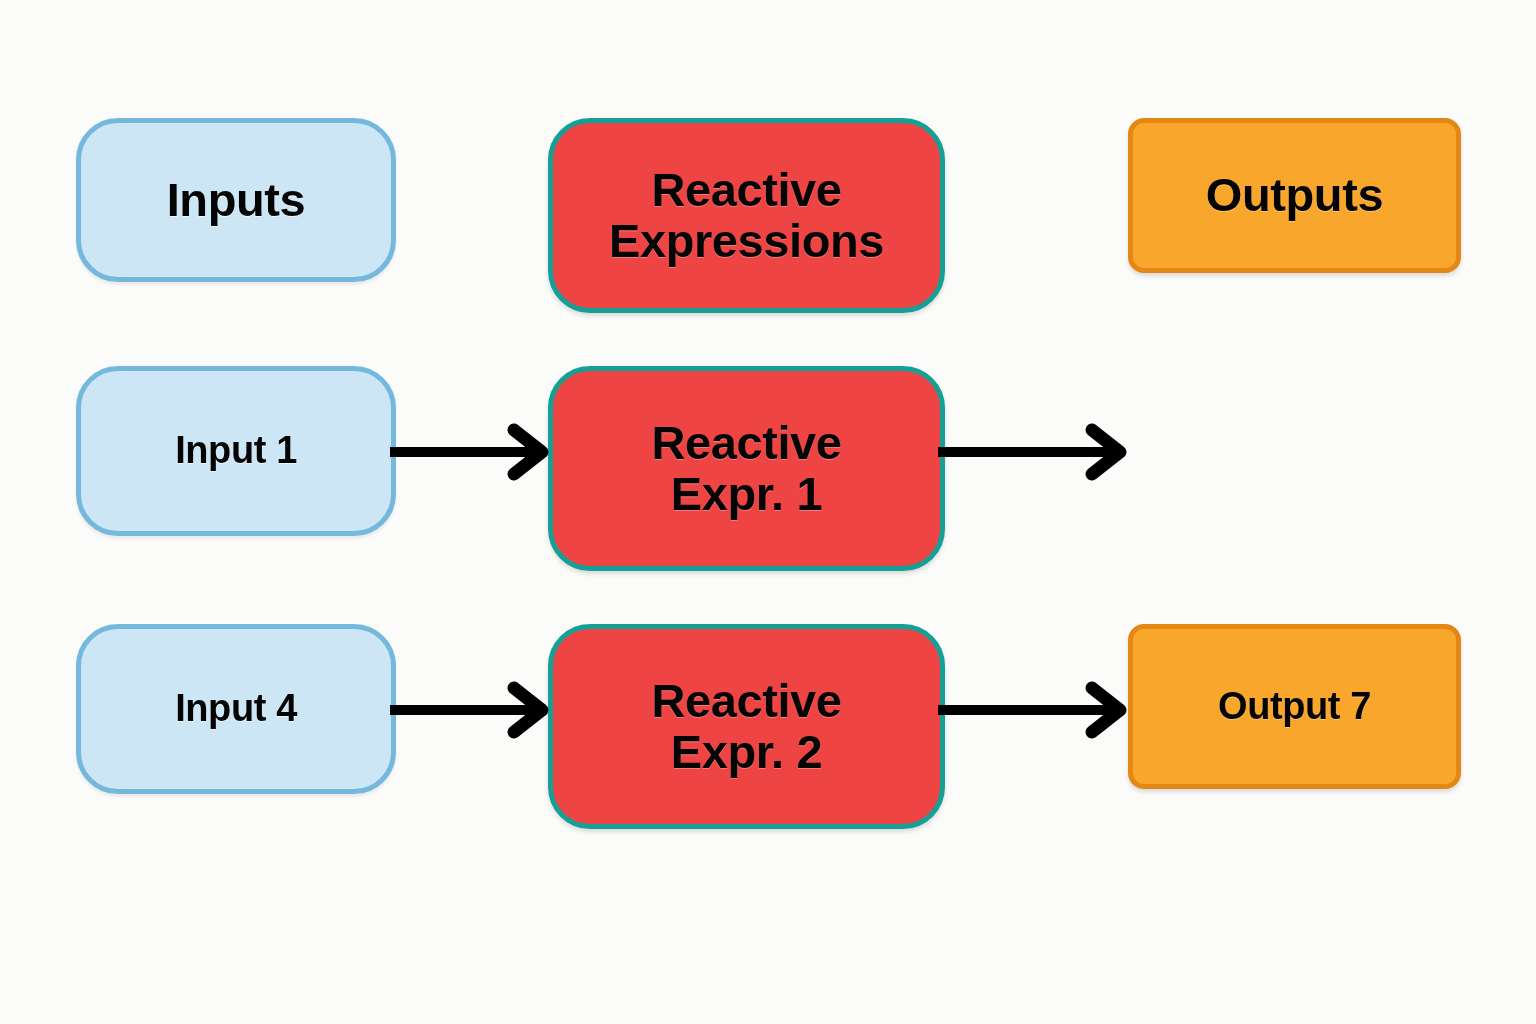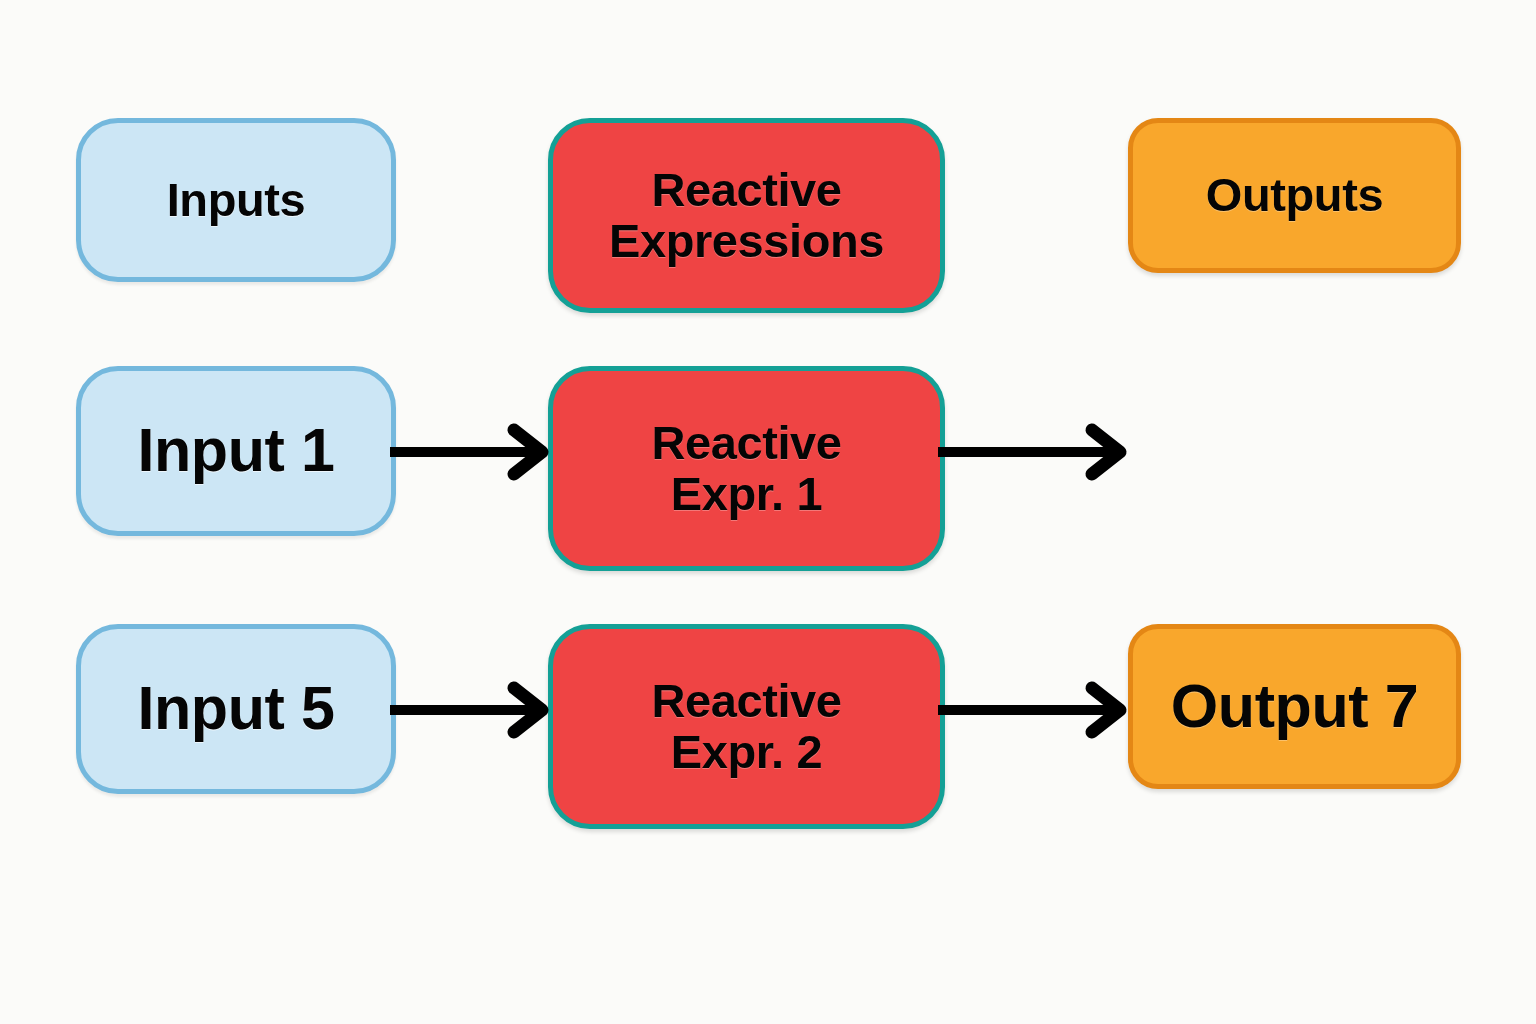--- a/index.html
+++ b/index.html
@@ -51,21 +51,21 @@
     border: 5px solid #14a096;
     border-radius: 42px;
     box-shadow: 0 3px 4px rgba(0,0,0,0.13);
     text-shadow: 0 1px 0 rgba(255,255,255,0.28);
   }
 
   
   .node.output {
     background: #f9a72c;
     border: 5px solid #e48715;
-    border-radius: 30px;
+    border-radius: 16px;
     box-shadow: 0 3px 4px rgba(0,0,0,0.13);
     text-shadow: 0 1px 0 rgba(255,255,255,0.30);
   }
 
   
   .col-input    { left: 76px;   width: 320px; }
   .col-reactive { left: 548px;  width: 397px; }
   .col-output   { left: 1128px; width: 333px; }
 
   
@@ -76,21 +76,21 @@
   .h-header-input    { height: 164px; }
   .h-header-reactive { height: 195px; }
   .h-header-output   { height: 155px; }
 
   .h-body-input    { height: 170px; }
   .h-body-reactive { height: 205px; }
   .h-body-output   { height: 165px; }
 
   
   .fs-header   { font-size: 47px; }
-  .fs-body     { font-size: 61px; }
+  .fs-body     { font-size: 38px; }
   .fs-reactive { font-size: 47px; }
 
   
   .arrow {
     position: absolute;
     height: 60px;
     pointer-events: none;
   }
   .arrow svg { display: block; overflow: visible; }
 
@@ -125,21 +125,21 @@
     </svg>
   </div>
 
   <div class="arrow arr-right arr-row-one">
     <svg width="198" height="60" viewBox="0 0 198 60">
       <line x1="0" y1="30" x2="172" y2="30" stroke="#000" stroke-width="10"></line>
       <polyline points="154,8 182,30 154,52" fill="none" stroke="#000" stroke-width="13" stroke-linecap="round" stroke-linejoin="round"></polyline>
     </svg>
   </div>
 
-  <div class="node input col-input row-two h-body-input fs-body">Input 5</div>
+  <div class="node input col-input row-two h-body-input fs-body">Input 4</div>
 
   <div class="node reactive col-reactive row-two h-body-reactive fs-reactive">Reactive
 Expr. 2</div>
 
   <div class="node output col-output row-two h-body-output fs-body">Output 7</div>
 
   <div class="arrow arr-left arr-row-two">
     <svg width="168" height="60" viewBox="0 0 168 60">
       <line x1="0" y1="30" x2="142" y2="30" stroke="#000" stroke-width="10"></line>
       <polyline points="124,8 152,30 124,52" fill="none" stroke="#000" stroke-width="13" stroke-linecap="round" stroke-linejoin="round"></polyline>

